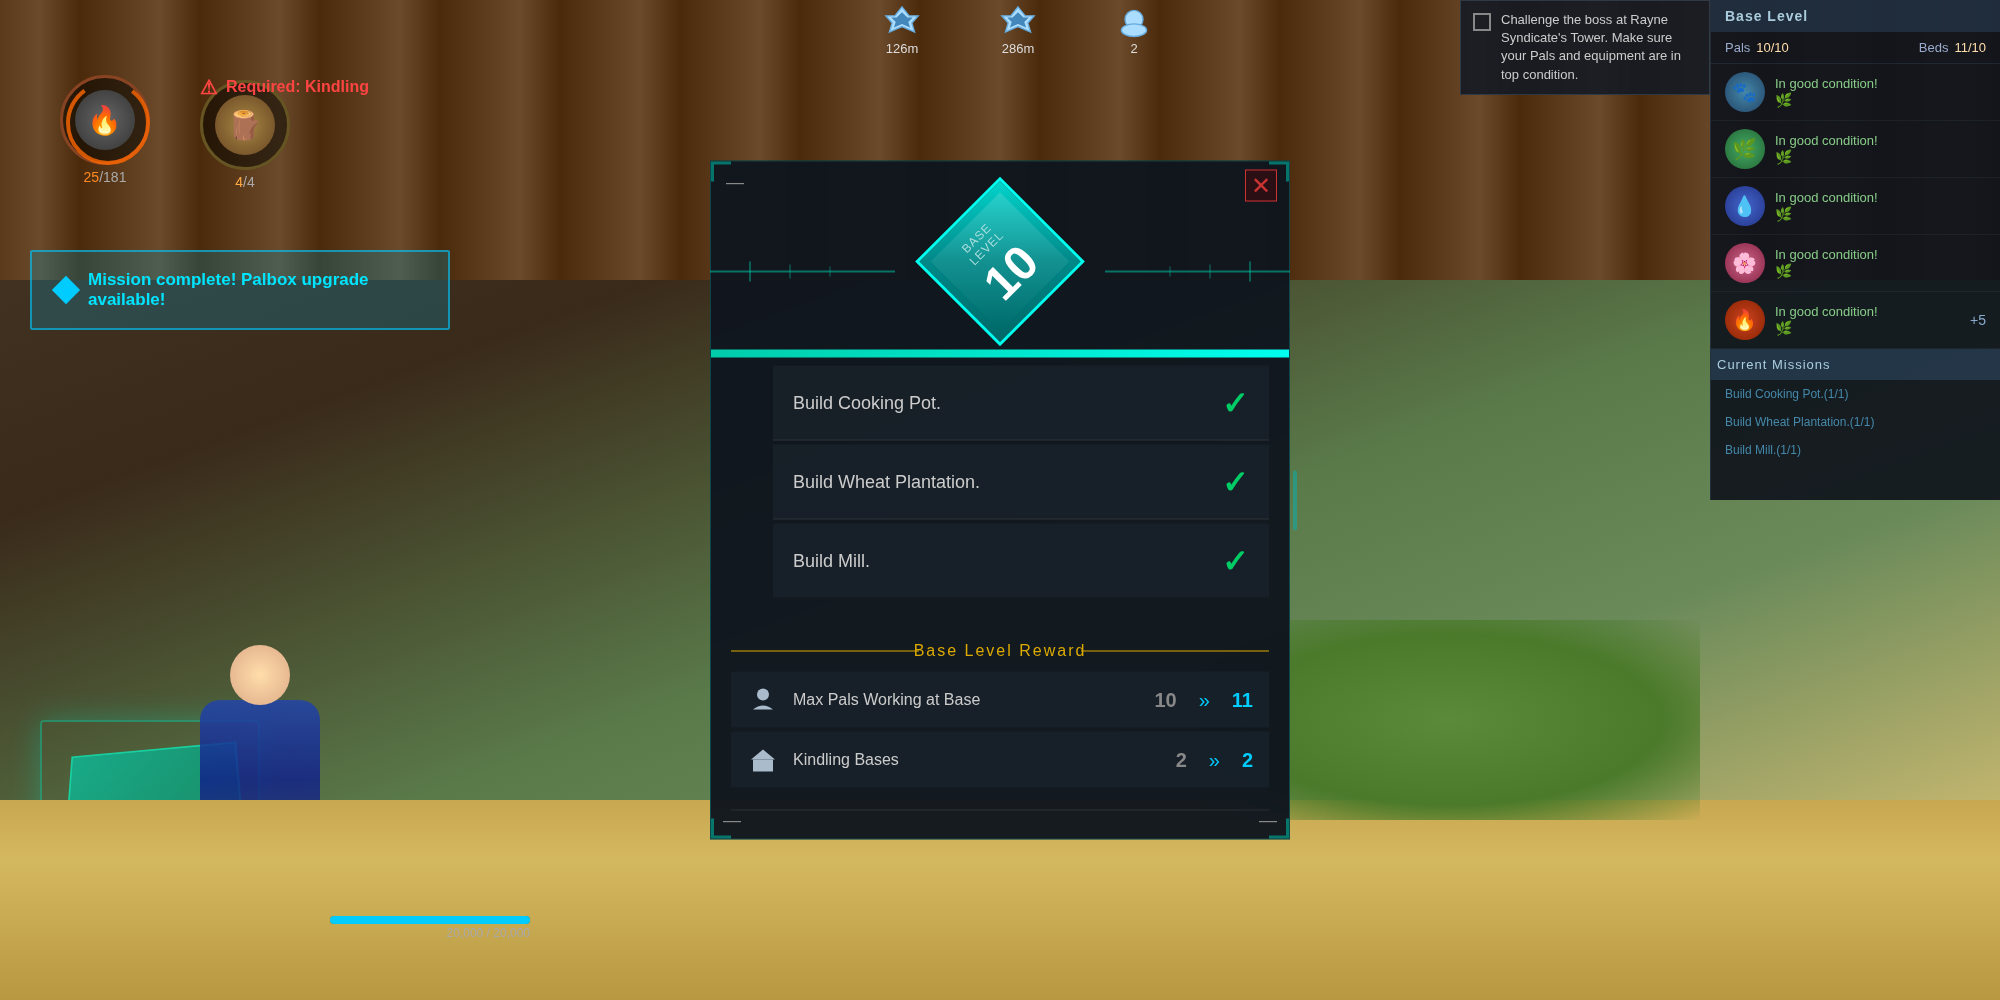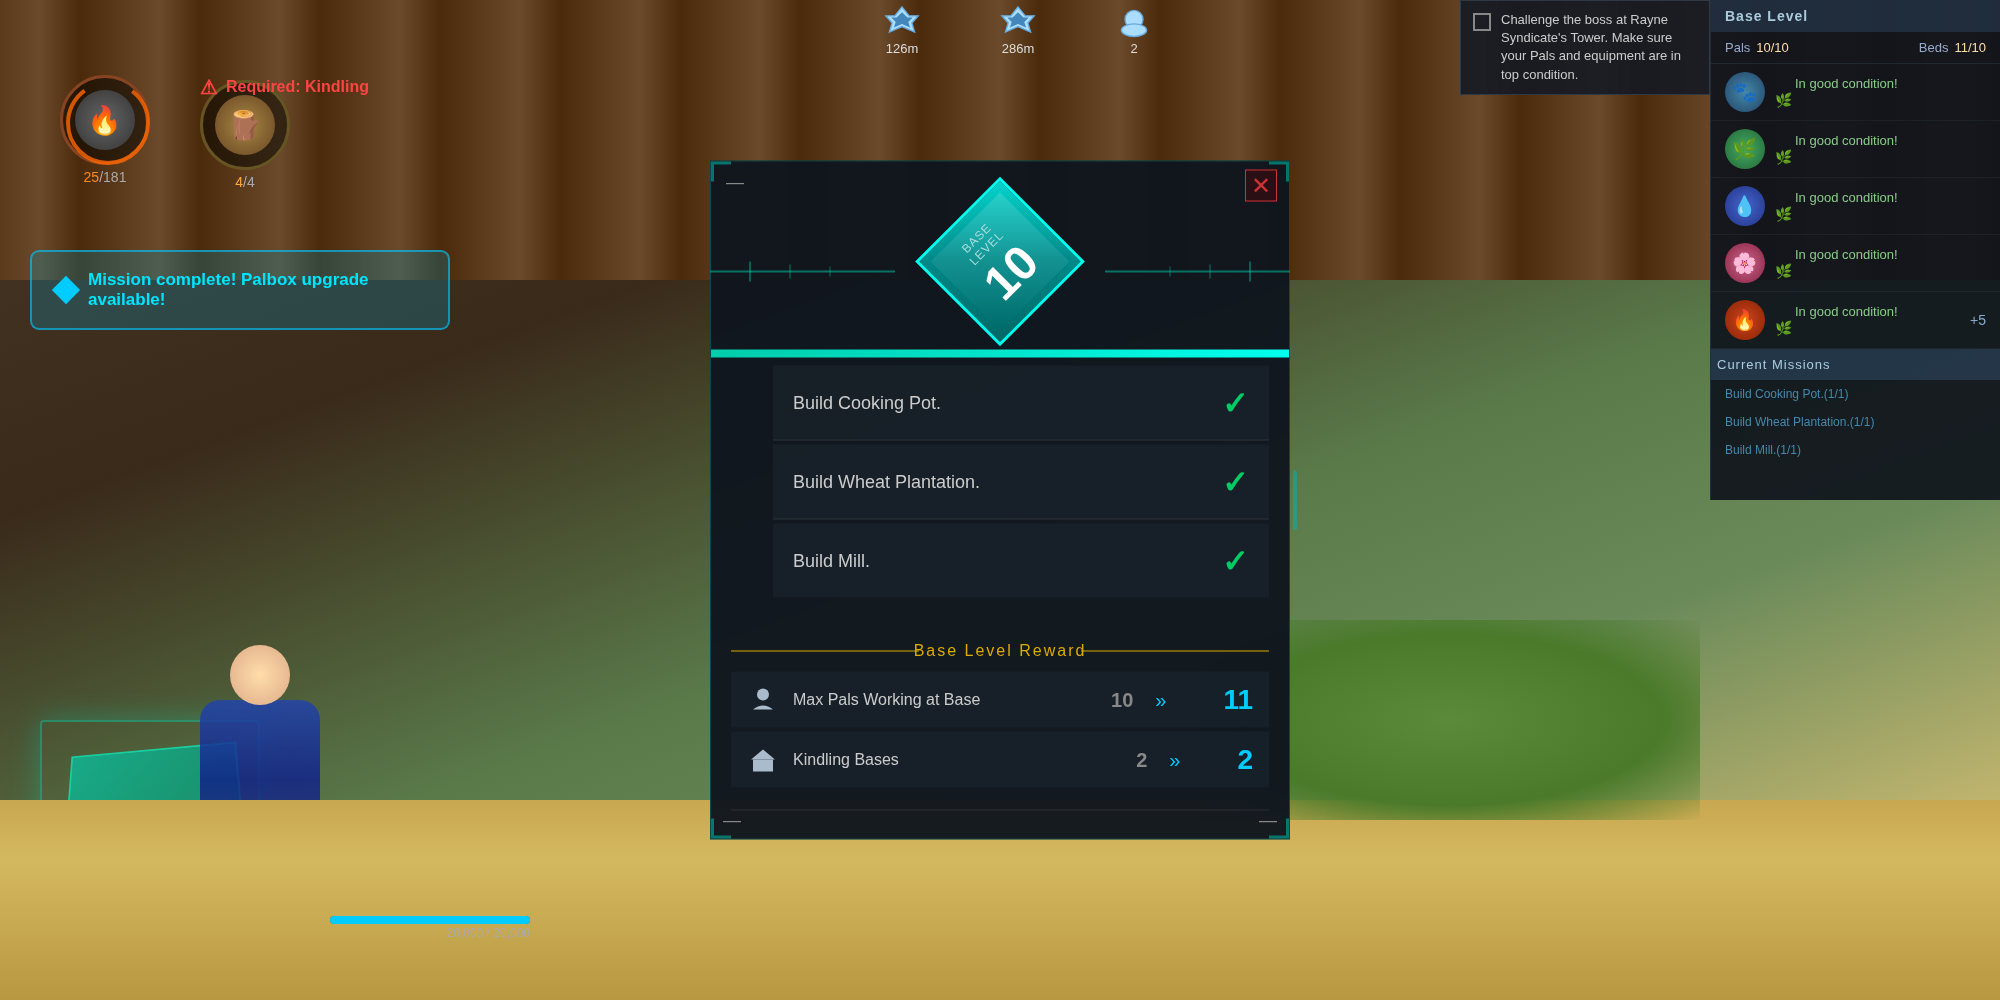--- a/index.html
+++ b/index.html
@@ -133,21 +133,21 @@
       z-index: 10;
     }
 
     
     .mission-notification {
       position: absolute;
       top: 250px;
       left: 30px;
       background: rgba(0, 150, 200, 0.25);
       border: 2px solid rgba(0, 200, 255, 0.6);
-      border-radius: 9px;
+      border-radius: 2px;
       padding: 18px 24px;
       color: #00e5ff;
       font-size: 17px;
       font-weight: bold;
       z-index: 10;
       display: flex;
       align-items: center;
       gap: 12px;
       max-width: 420px;
     }
@@ -390,23 +390,22 @@
     }
 
     .reward-arrow {
       color: #00ccff;
       font-size: 20px;
       margin: 0 8px;
     }
 
     .reward-value-new {
       color: #00ccff;
-      font-size: 28px;
+      font-size: 20px;
       font-weight: bold;
-      margin-left: 35px;
     }
 
     
     .upgrade-btn {
       margin: 15px 20px 10px 20px;
       width: calc(100% - 40px);
       height: 54px;
       background: linear-gradient(180deg, #2299dd 0%, #1177bb 50%, #0055aa 100%);
       border: 2px solid #44bbff;
       color: #fff;
@@ -518,21 +517,20 @@
       display: flex;
       align-items: center;
       justify-content: center;
       font-size: 20px;
       flex-shrink: 0;
     }
 
     .pal-status {
       color: #88cc88;
       font-size: 13px;
-      margin-left: 20px;
     }
 
     .pal-leaf {
       color: #44bb44;
       font-size: 14px;
     }
 
     
     .plus-badge {
       position: absolute;

